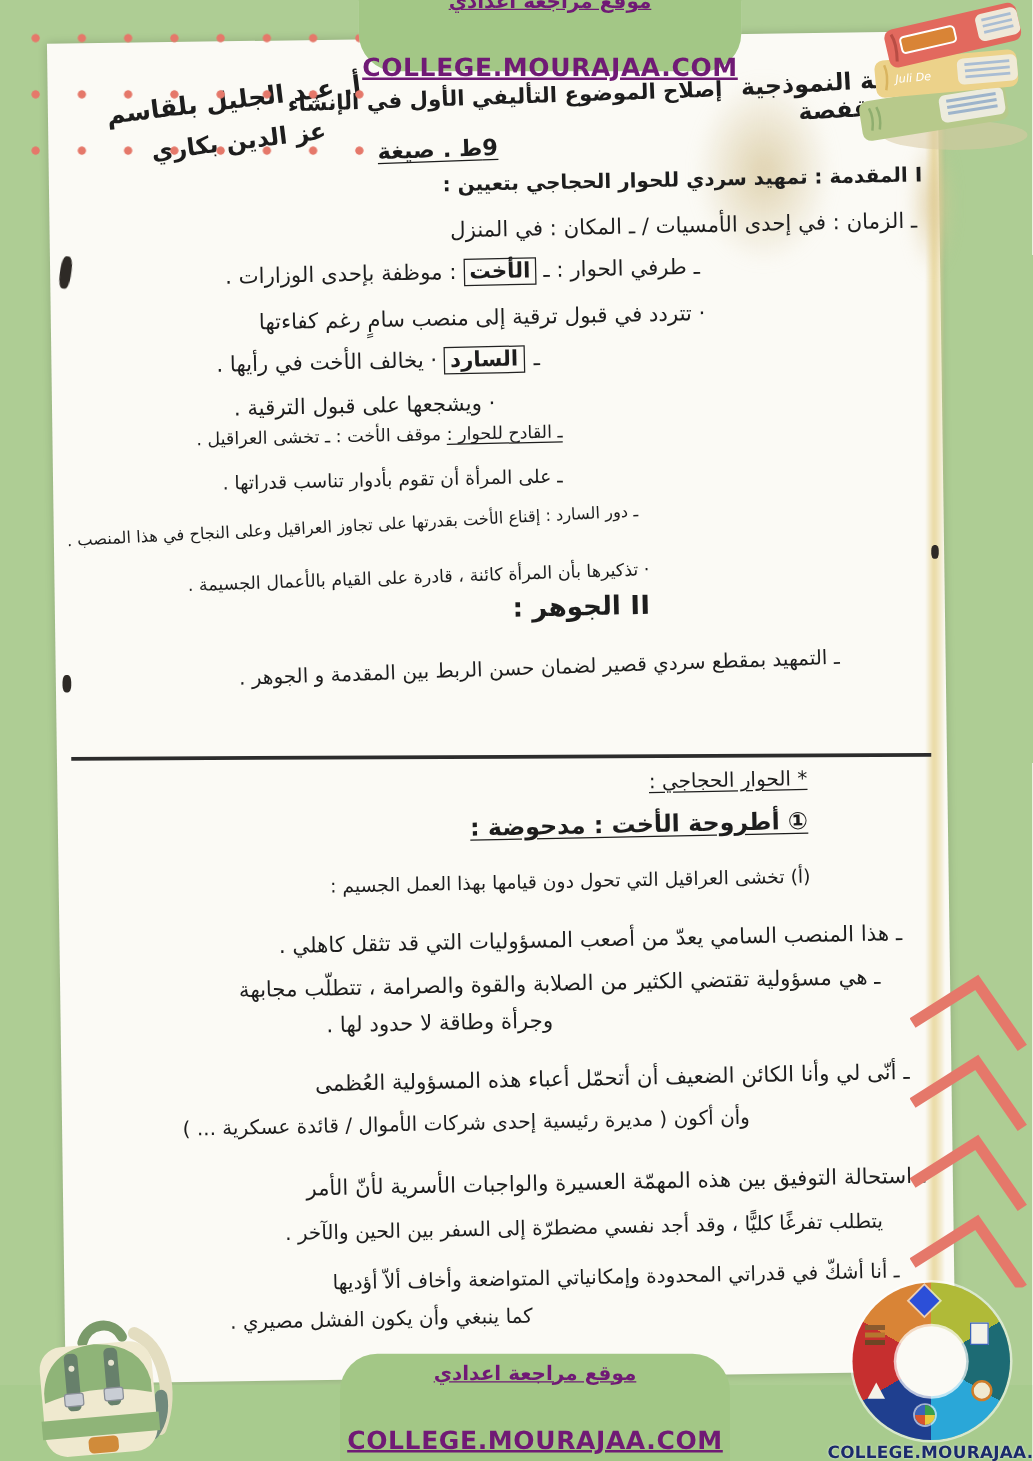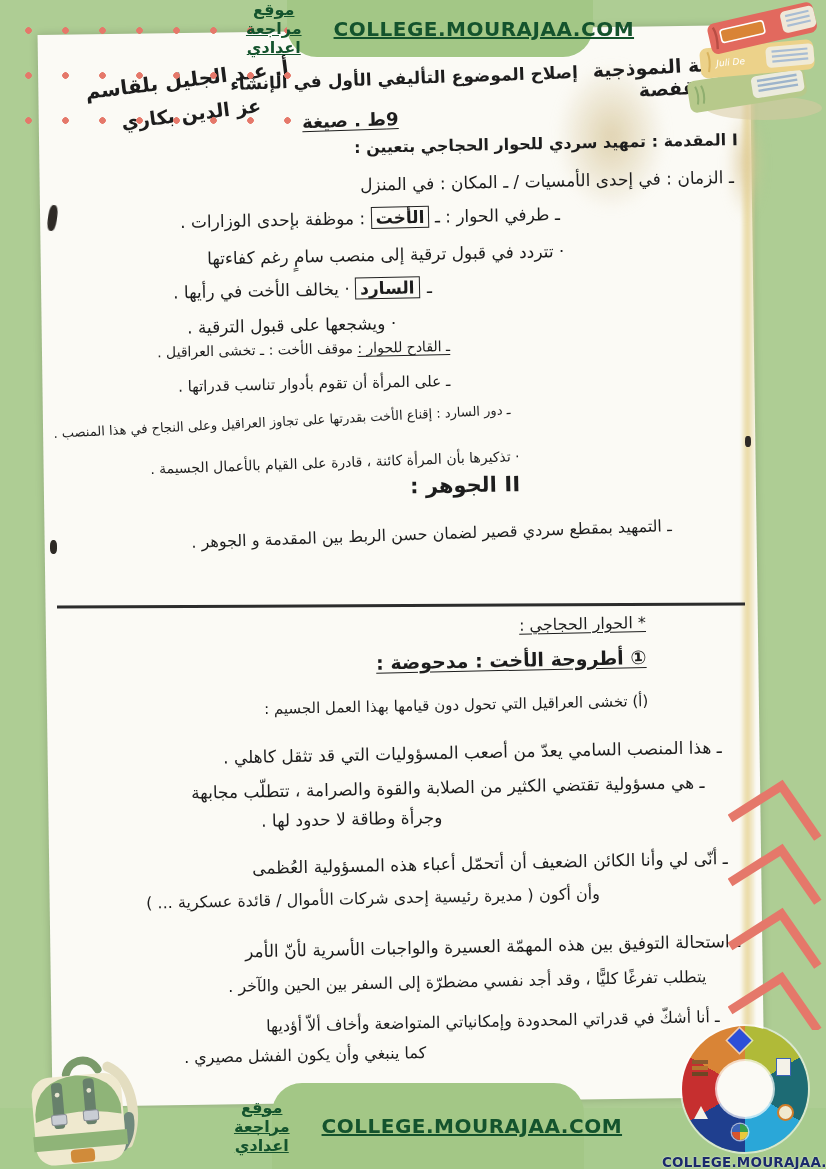--- a/index.html
+++ b/index.html
@@ -24,21 +24,21 @@
   .divider{position:absolute;left:57px;top:604px;width:688px;height:2.5px;background:#2c2c2c;
       transform:rotate(-0.25deg);z-index:5;}
 
   
   .dots{position:absolute;left:2px;top:2px;width:300px;height:154px;z-index:30;pointer-events:none;
       background-image:radial-gradient(circle,#e5786a 3px,rgba(0,0,0,0) 3.6px);
       background-size:37px 45px;background-position:8px 6px;}
 
   
   .pill{position:absolute;left:287px;width:306px;background:#a3c786;z-index:40;
-      display:flex;flex-direction:row;align-items:center;justify-content:center;color:#14532d;text-align:center;gap:32px;}
+      display:flex;flex-direction:column;align-items:center;justify-content:center;color:#701a75;text-align:center;gap:32px;}
   .pill-top{top:0;height:57px;border-radius:0 0 30px 30px;box-shadow:0 1px 0 rgba(255,255,255,.35);}
   .pill-bottom{bottom:0;height:86px;border-radius:30px 30px 0 0;left:272px;width:312px;}
   .band-bottom{position:absolute;left:0;bottom:0;width:826px;height:61px;background:#a8cb8e;z-index:35;}
   .pill .ar{font-size:16px;font-weight:bold;text-decoration:underline;direction:rtl;}
   .pill .url{font-size:20px;font-weight:bold;text-decoration:underline;letter-spacing:.5px;}
 
   
   .chevs{position:absolute;right:-6px;top:778px;z-index:31;}
 
   

